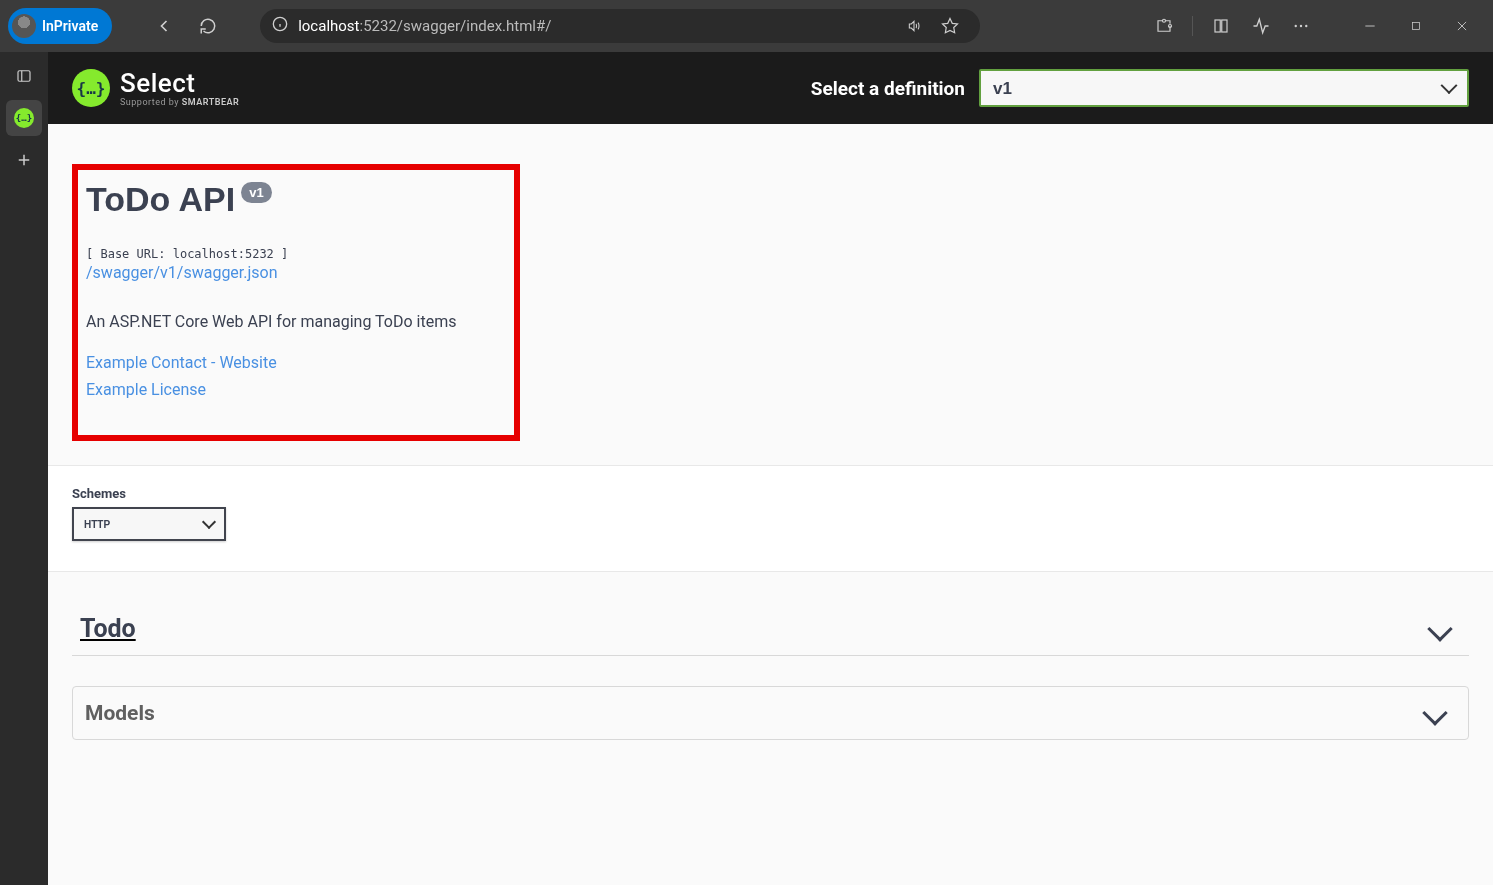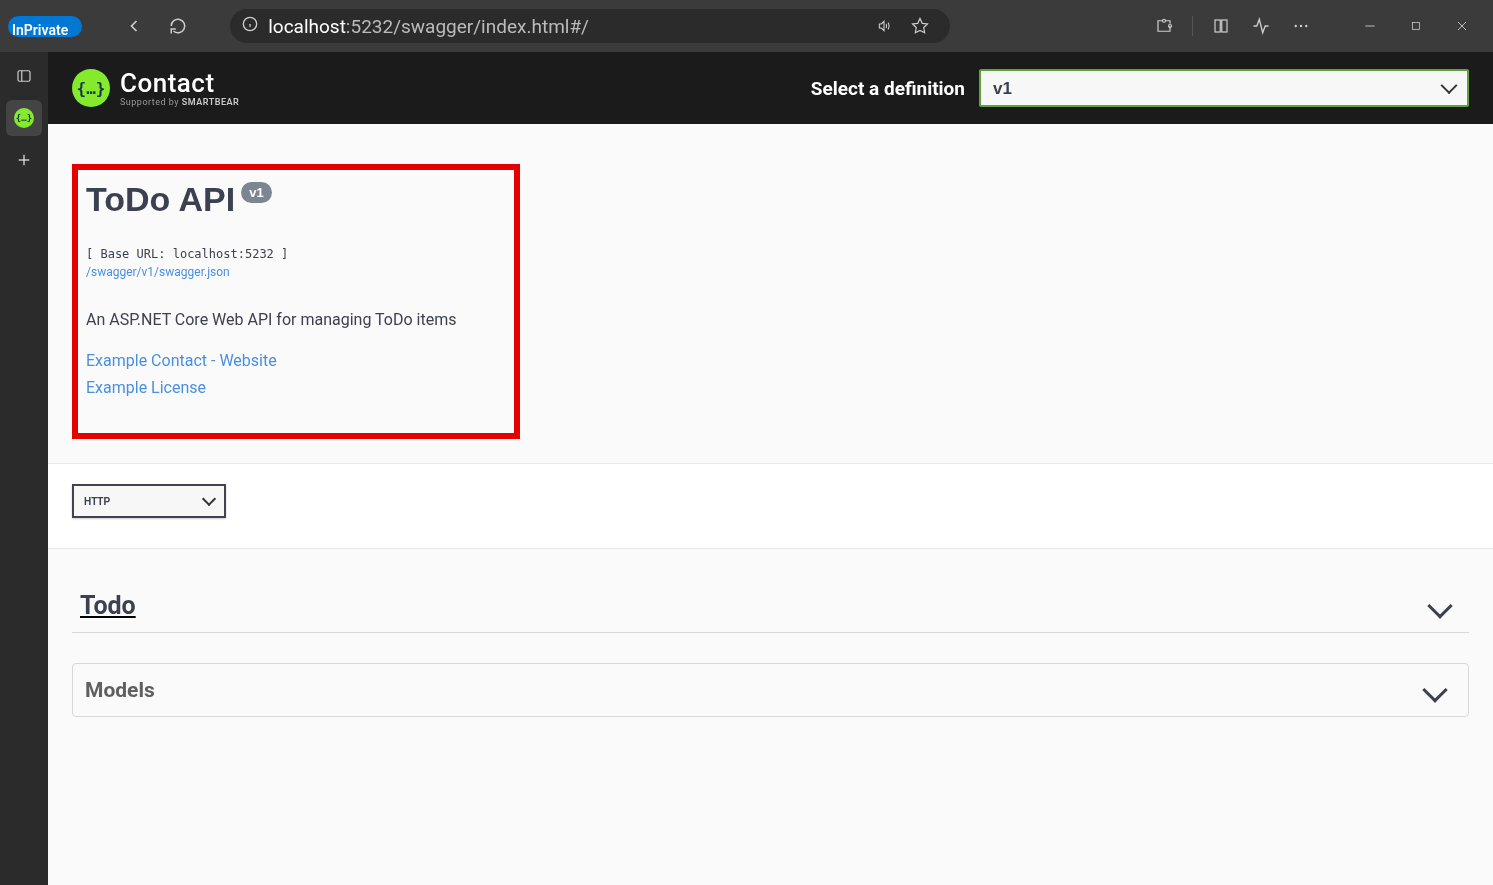--- a/index.html
+++ b/index.html
@@ -19,27 +19,26 @@
     align-items: center;
     padding: 0 8px;
     gap: 8px;
     flex-shrink: 0;
   }
   .inprivate-badge {
     display: flex;
     align-items: center;
     background: #0078d4;
     border-radius: 20px;
-    height: 21px;
+    height: 36px;
     padding: 0 14px 0 4px;
     gap: 6px;
     color: white;
     font-size: 14px;
     font-weight: 600;
-    flex-direction: column;
   }
   .inprivate-badge .avatar {
     width: 24px; height: 24px; border-radius: 50%;
     background: radial-gradient(circle at 50% 35%, #888 0%, #888 30%, #555 31%, #555 100%);
     position: relative;
   }
   .chrome-btn {
     width: 36px; height: 36px;
     display: flex; align-items: center; justify-content: center;
     color: #cfcfcf; border-radius: 4px; cursor: pointer;
@@ -48,21 +47,21 @@
   .address-bar {
     flex: 1;
     height: 34px;
     background: #2b2b2b;
     border-radius: 17px;
     display: flex;
     align-items: center;
     padding: 0 12px;
     gap: 10px;
     color: #cfcfcf;
-    font-size: 19px;
+    font-size: 15px;
     max-width: 720px;
   }
   .address-bar .info-icon { font-size: 15px; }
   .address-bar .url { color: #bbb; }
   .address-bar .url .host { color: #fff; }
   .address-right {
     margin-left: auto;
     display: flex;
     align-items: center;
     gap: 8px;
@@ -210,21 +209,21 @@
     font-size: 12px;
     color: #3b4151;
     margin-top: 28px;
   }
   .spec-link, .info-links a {
     color: #4990e2;
     font-size: 15px;
     text-decoration: none;
     display: inline-block;
   }
-  .spec-link { margin-top: 2px; font-size: 12px; }
+  .spec-link { margin-top: 2px; font-size: 16px; }
   .info-desc {
     margin-top: 30px;
     color: #3b4151;
     font-size: 16px;
   }
   .info-links { margin-top: 22px; display: flex; flex-direction: column; gap: 8px; }
   .info-links a { font-size: 16px; }
 
   .schemes-box {
     padding: 20px 24px 30px 24px;
@@ -421,21 +420,21 @@
     </div>
   </div>
 
   <div class="page-wrap">
     <div class="page-scroll">
 
       <div class="topbar">
         <div class="swagger-logo">
           <div class="circle">{…}</div>
           <div class="text">
-            <span class="main">Contact</span>
+            <span class="main">Select</span>
             <span class="sub"><span>Supported by </span><b>SMARTBEAR</b></span>
           </div>
         </div>
         <div class="def-selector">
           <label>Select a definition</label>
           <div class="def-select-wrap">
             <select class="def-select">
               <option>v1</option>
             </select>
           </div>
@@ -451,20 +450,21 @@
           <div class="base-url">[ Base URL: localhost:5232 ]</div>
           <a class="spec-link" href="#">/swagger/v1/swagger.json</a>
           <div class="info-desc">An ASP.NET Core Web API for managing ToDo items</div>
           <div class="info-links">
             <a href="#">Example Contact - Website</a>
             <a href="#">Example License</a>
           </div>
         </div>
 
         <div class="schemes-box" style="border-top:1px solid #e8e8e8">
+          <div class="schemes-label">Schemes</div>
           <div class="schemes-select-wrap">
             <select class="schemes-select">
               <option>HTTP</option>
             </select>
           </div>
         </div>
 
         <div style="border-top:1px solid #e8e8e8"></div>
 
         <div class="tag-section">

